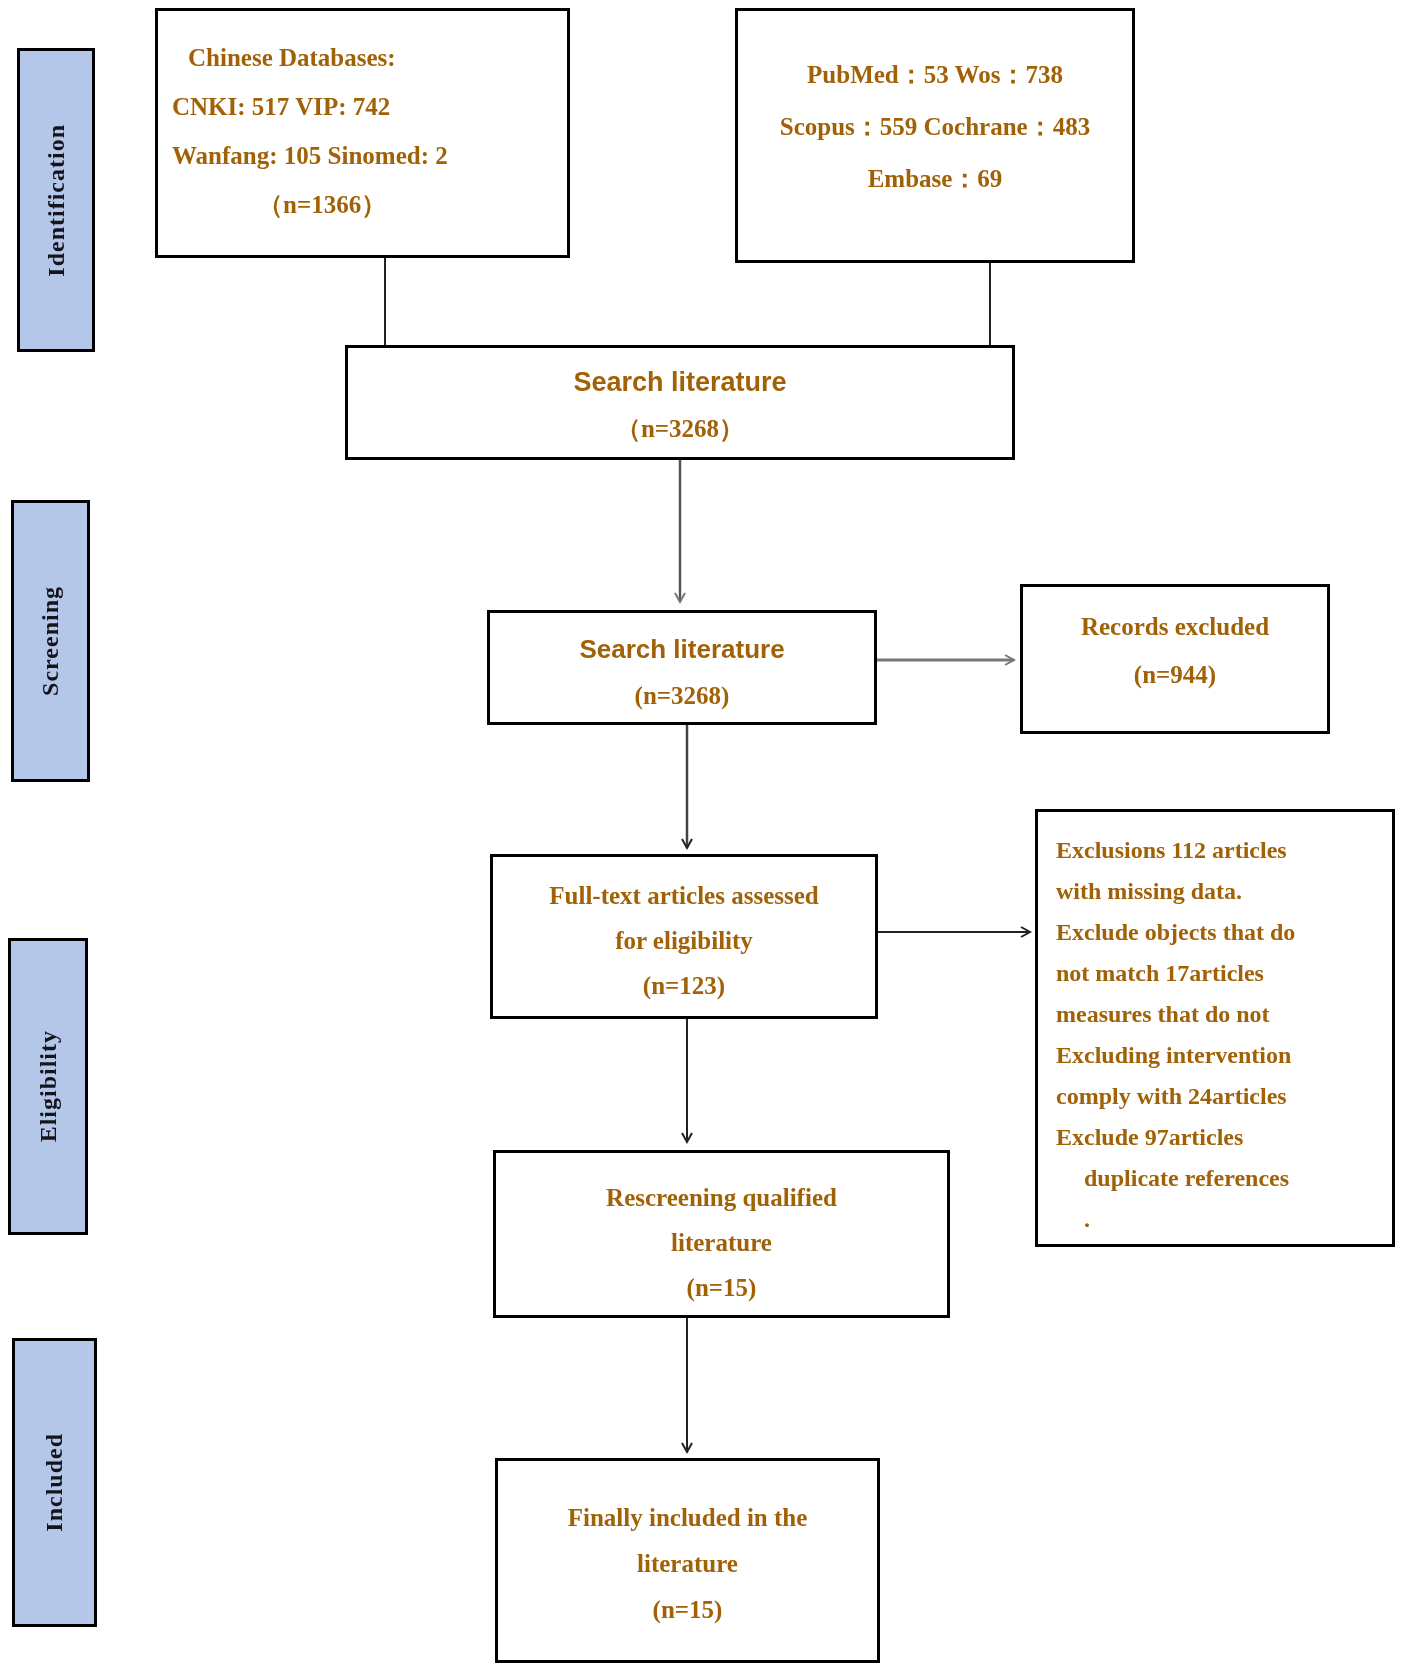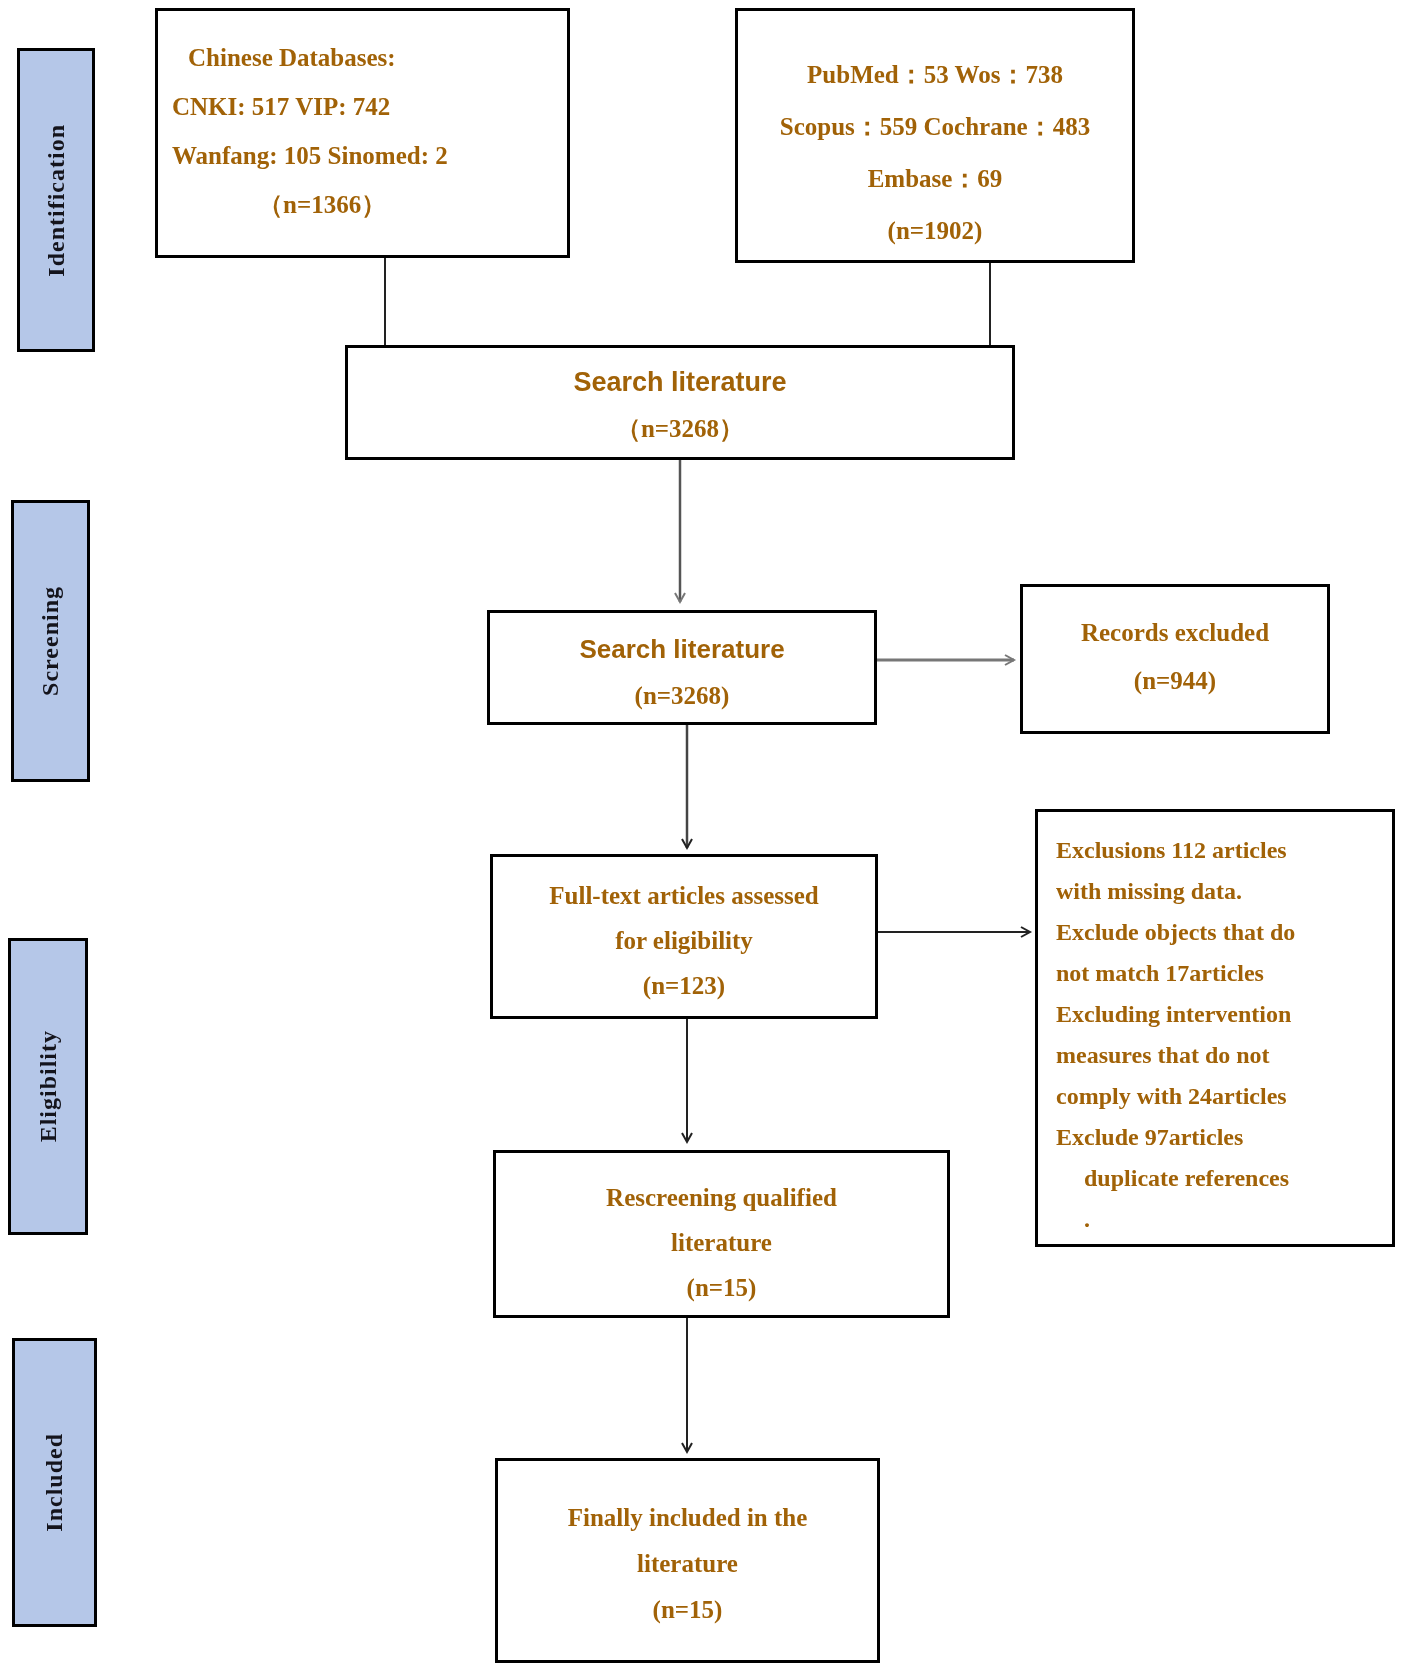--- a/index.html
+++ b/index.html
@@ -35,21 +35,21 @@
   #box-cn .pl-a{padding-left:30px;}
   #box-cn .pl-b{padding-left:14px;}
   #box-cn .pl-c{padding-left:100px;}
   #box-en{left:735px;top:8px;width:400px;height:255px;padding-top:38px;font-size:25px;line-height:52px;text-align:center;}
   #box-pooled{left:345px;top:345px;width:670px;height:115px;padding-top:10px;text-align:center;}
   #box-pooled .t{font-size:27px;line-height:48px;}
   #box-pooled .c{font-size:25px;line-height:46px;}
   #box-screened{left:487px;top:610px;width:390px;height:115px;padding-top:12px;text-align:center;}
   #box-screened .t{font-size:26px;line-height:48px;}
   #box-screened .c{font-size:25px;line-height:46px;}
-  #box-records{left:1020px;top:584px;width:310px;height:150px;padding-top:22px;text-align:center;font-size:25px;line-height:48px;}
+  #box-records{left:1020px;top:584px;width:310px;height:150px;padding-top:16px;text-align:center;font-size:25px;line-height:48px;}
   #box-fulltext{left:490px;top:854px;width:388px;height:165px;padding-top:16px;text-align:center;font-size:25px;line-height:45px;}
   #box-exclusions{left:1035px;top:809px;width:360px;height:438px;padding:18px 14px 0 18px;text-align:left;font-size:24px;line-height:41px;}
   #box-exclusions .indent{padding-left:28px;}
   #box-rescreening{left:493px;top:1150px;width:457px;height:168px;padding-top:22px;text-align:center;font-size:25px;line-height:45px;}
   #box-final{left:495px;top:1458px;width:385px;height:205px;padding-top:34px;text-align:center;font-size:25px;line-height:46px;}
 </style>
 </head>
 <body>
 
 <div id="canvas">
@@ -90,21 +90,20 @@
     <div class="pl-a">Chinese Databases:</div>
     <div class="pl-b">CNKI: 517   VIP: 742</div>
     <div class="pl-b">Wanfang: 105   Sinomed: 2</div>
     <div class="pl-c">（n=1366）</div>
   </div>
 
   <div class="fbox serif" id="box-en">
     <div>PubMed：53   Wos：738</div>
     <div>Scopus：559 Cochrane：483</div>
     <div>Embase：69</div>
-    <div>(n=1902)</div>
   </div>
 
   <div class="fbox" id="box-pooled">
     <div class="t sans">Search literature</div>
     <div class="c serif">（n=3268）</div>
   </div>
 
   <div class="fbox" id="box-screened">
     <div class="t sans">Search literature</div>
     <div class="c serif">(n=3268)</div>
@@ -119,22 +118,22 @@
     <div>Full-text articles assessed</div>
     <div>for eligibility</div>
     <div>(n=123)</div>
   </div>
 
   <div class="fbox serif" id="box-exclusions">
     <div>Exclusions 112 articles</div>
     <div>with missing data.</div>
     <div>Exclude objects that do</div>
     <div>not match 17articles</div>
+    <div>measures that do not</div>
     <div>Excluding intervention</div>
-    <div>measures that do not</div>
     <div>comply with 24articles</div>
     <div>Exclude 97articles</div>
     <div class="indent">duplicate references</div>
     <div class="indent">.</div>
   </div>
 
   <div class="fbox serif" id="box-rescreening">
     <div>Rescreening qualified</div>
     <div>literature</div>
     <div>(n=15)</div>

